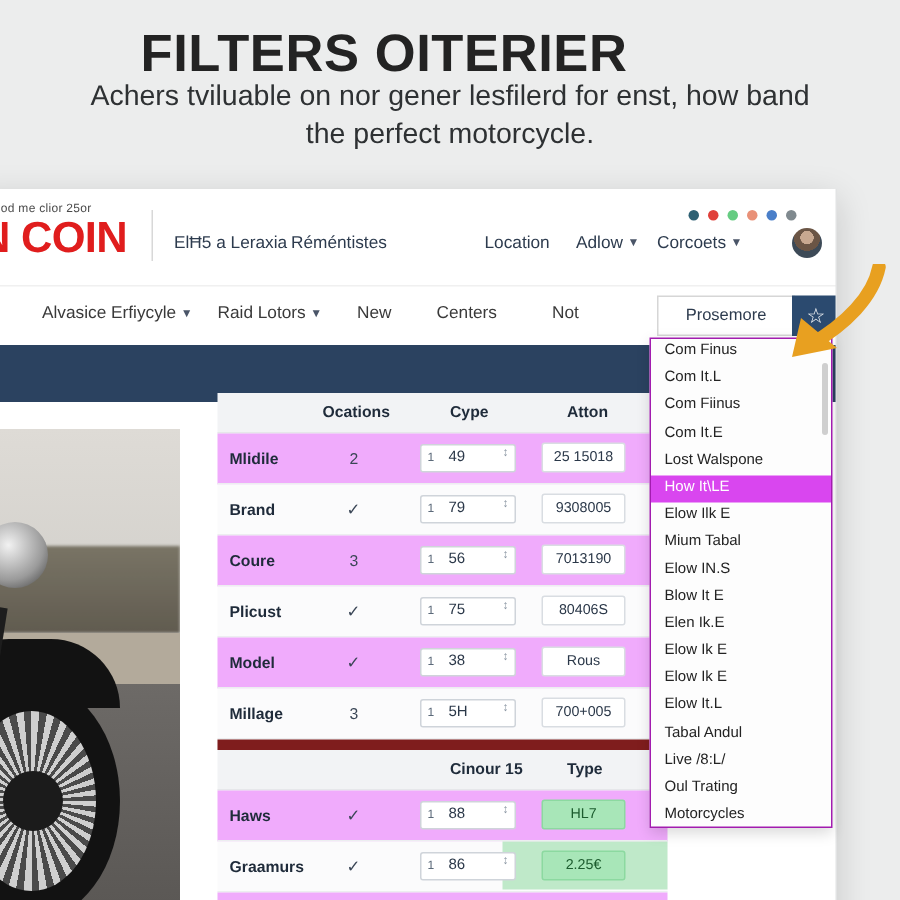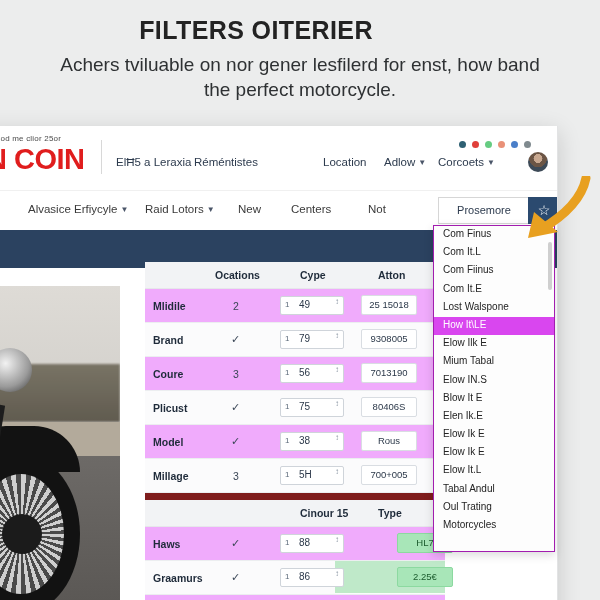--- a/index.html
+++ b/index.html
@@ -7,21 +7,21 @@
     width:600px;height:600px;overflow:hidden;position:relative;
     background:#eceded;
     font-family:"Liberation Sans", sans-serif;
     -webkit-font-smoothing:antialiased;
   }
 
   
   .hero{position:absolute;left:0;top:0;width:600px;height:126px;}
   .hero-title{
     position:absolute;left:0;top:16px;width:512px;text-align:center;
-    font-size:25px;font-weight:bold;color:#232323;letter-spacing:.4px;
+    font-size:35px;font-weight:bold;color:#232323;letter-spacing:.4px;
   }
   .hero-sub{
     position:absolute;left:60px;top:52px;width:480px;text-align:center;
     font-size:19px;line-height:25px;color:#2e3133;font-weight:400;
   }
 
   
   .card{
     position:absolute;left:-20px;top:126px;width:578px;height:500px;
     background:#ffffff;
@@ -124,21 +124,21 @@
   .st-l{position:absolute;left:4px;top:3px;font-size:8px;color:#5c6a7a;}
   .st-v{position:absolute;left:18px;top:2px;font-size:10px;color:#2b3849;}
   .st-a{position:absolute;right:4px;top:1px;font-size:8px;color:#8b96a3;line-height:7px;}
 
   .pill{
     position:absolute;left:216px;top:6px;min-width:46px;height:18px;
     border:1px solid #d9dde2;border-radius:2px;background:#fff;
     font-size:9.5px;color:#2b3849;text-align:center;line-height:18px;
     padding:0 4px;white-space:nowrap;
   }
-  .pill.green{background:#a8e6b8;border-color:#8cd9a0;color:#1c5c2e;margin-left:36px;}
+  .pill.green{background:#a8e6b8;border-color:#8cd9a0;color:#1c5c2e;}
   .rowhl{position:absolute;left:190px;top:0;width:110px;height:32px;background:#bfe9c9;}
 
   .subhead{height:26px;background:#f2f3f5;position:relative;border-bottom:1px solid #e6e7ea;border-top:7px solid #7f1d1d;}
 
   
   .dd{
     position:absolute;left:433px;top:225px;width:120px;height:325px;
     background:#fdfdfd;border:1px solid #a21caf;
     box-shadow:0 3px 9px rgba(0,0,0,.15);
     overflow:hidden;z-index:40;
@@ -325,20 +325,21 @@
       <div class="ddi sel">How It\LE</div>
       <div class="ddi">Elow Ilk E</div>
       <div class="ddi">Mium Tabal</div>
       <div class="ddi">Elow IN.S</div>
       <div class="ddi">Blow It E</div>
       <div class="ddi">Elen Ik.E</div>
       <div class="ddi">Elow Ik E</div>
       <div class="ddi">Elow Ik E</div>
       <div class="ddi">Elow It.L</div>
       <div class="ddi">Tabal Andul</div>
+      <div class="ddi">Live /8:L/</div>
       <div class="ddi">Oul Trating</div>
       <div class="ddi">Motorcycles</div>
     </div>
   <div class="ddscroll"></div>
 </div>
 
 <svg class="arrow" viewBox="0 0 70 70">
   <path d="M62 2 C58 22, 40 40, 16 54" stroke="#e8a020" stroke-width="9" fill="none" stroke-linecap="round"></path>
   <path d="M4 62 L10 36 L34 56 Z" fill="#e8a020"></path>
 </svg>

